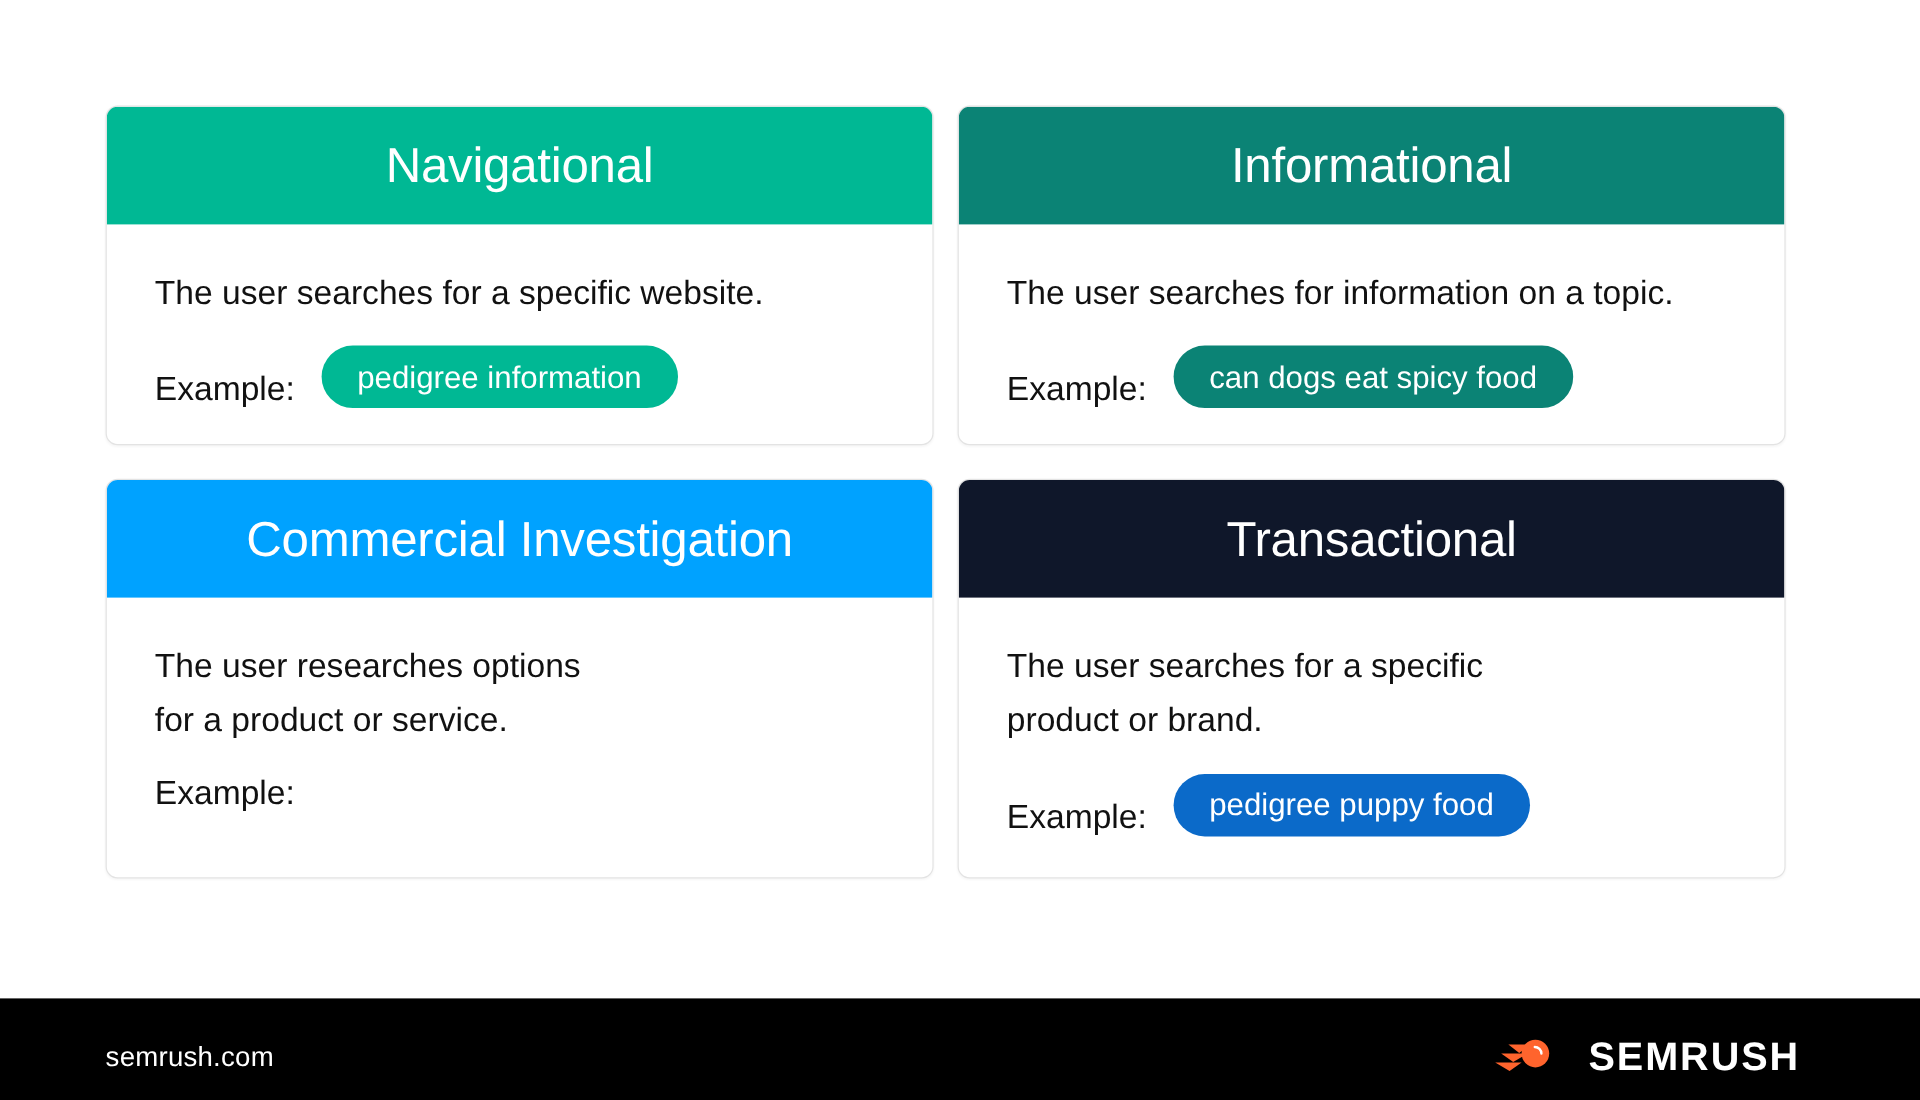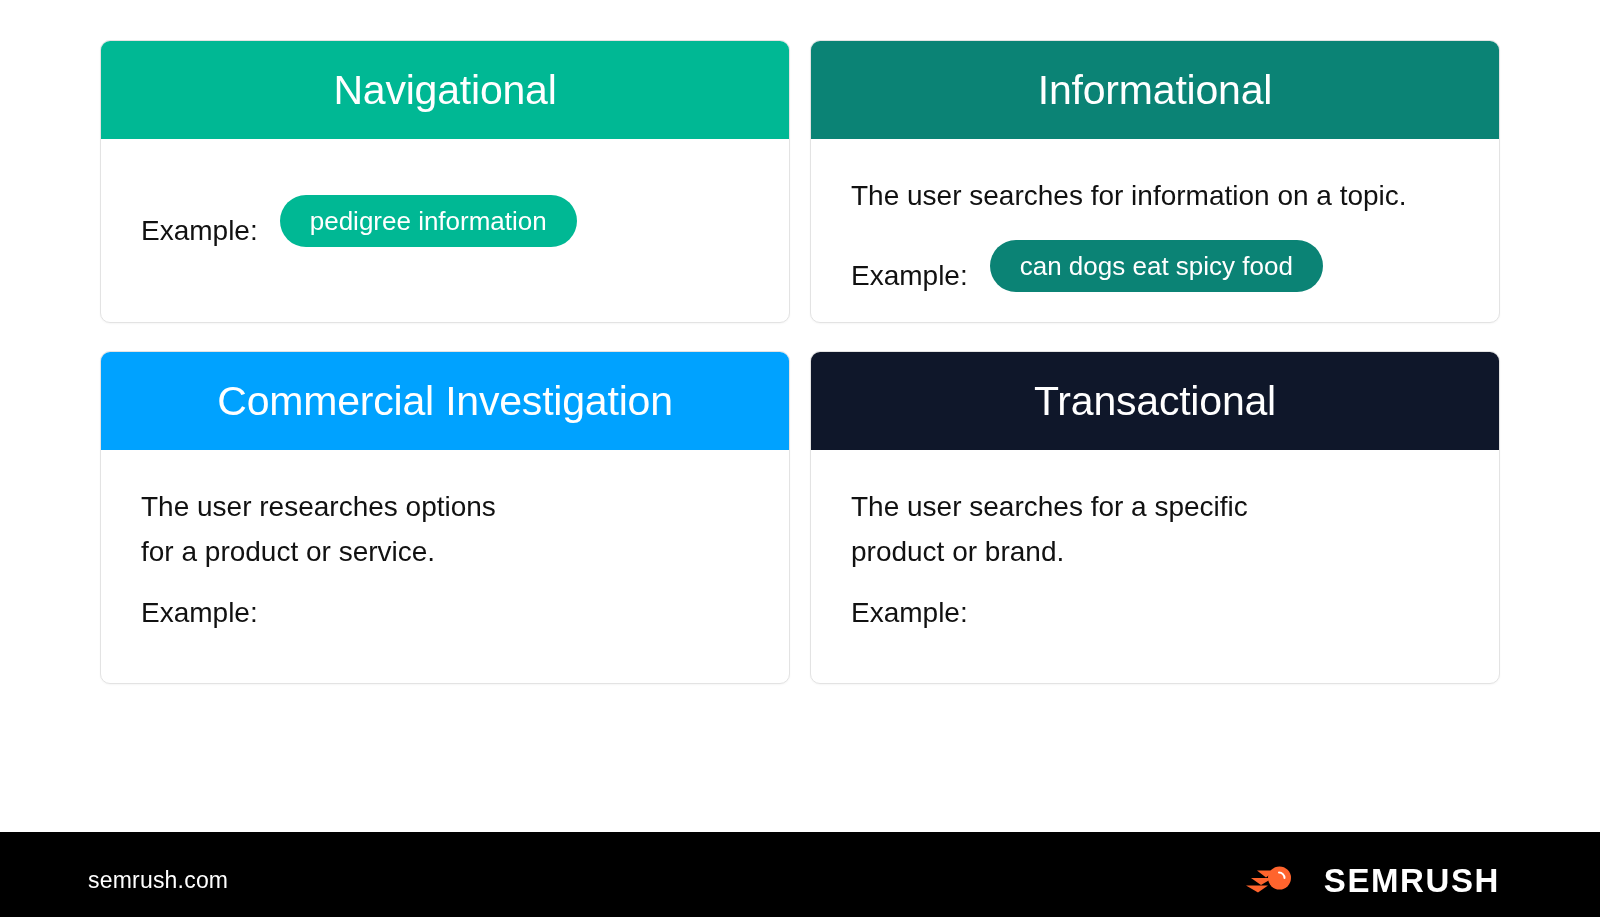--- a/index.html
+++ b/index.html
@@ -17,22 +17,21 @@
     position: relative;
     width: 1600px;
     height: 917px;
     background: #ffffff;
     display: flex;
     flex-direction: column;
   }
 
   .cards-area {
     flex: 1 1 auto;
-    padding: 40px 110px 0 88px;
-    margin-left: 12px;
+    padding: 88px 110px 0 88px;
   }
 
   .card-grid {
     display: grid;
     grid-template-columns: 690px 690px;
     grid-template-rows: 283px 333px;
     column-gap: 20px;
     row-gap: 28px;
   }
 
@@ -158,20 +157,21 @@
 <div class="page">
 
   <div class="cards-area">
     <div class="card-grid">
 
       <div class="card c-nav">
         <div class="card-header">
           <span class="card-title">Navigational</span>
         </div>
         <div class="card-body">
+          <p class="card-desc">The user searches for a specific website.</p>
           <div class="example-row">
             <span class="example-label">Example:</span>
             <span class="pill">pedigree information</span>
           </div>
         </div>
       </div>
 
       <div class="card c-info">
         <div class="card-header">
           <span class="card-title">Informational</span>
@@ -200,20 +200,21 @@
 
       <div class="card c-trans">
         <div class="card-header">
           <span class="card-title">Transactional</span>
         </div>
         <div class="card-body">
           <p class="card-desc">The user searches for a specific
 product or brand.</p>
           <div class="example-row">
             <span class="example-label">Example:</span>
+            <span class="pill">pedigree puppy food</span>
           </div>
         </div>
       </div>
 
     </div>
   </div>
 
   <div class="footer">
     <span class="footer-url">semrush.com</span>
 

